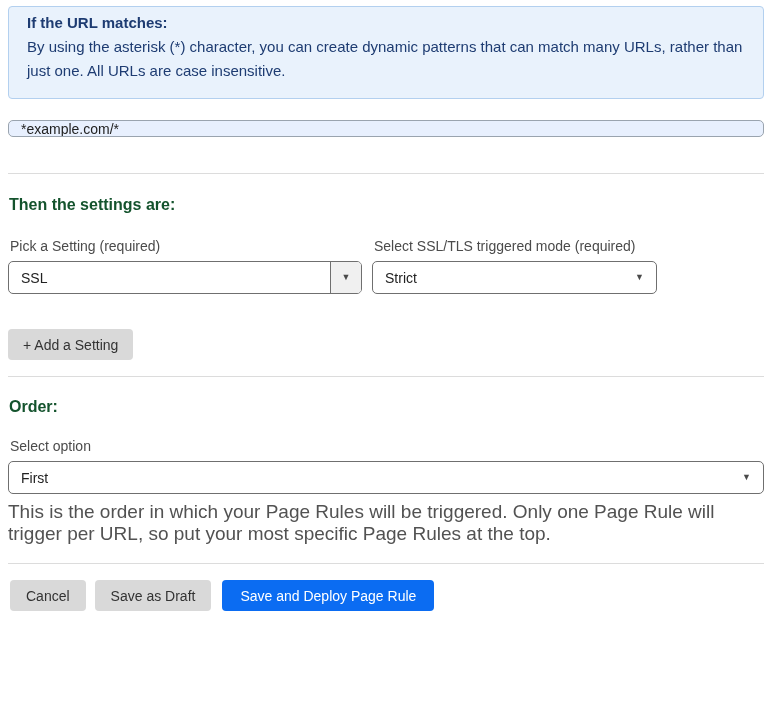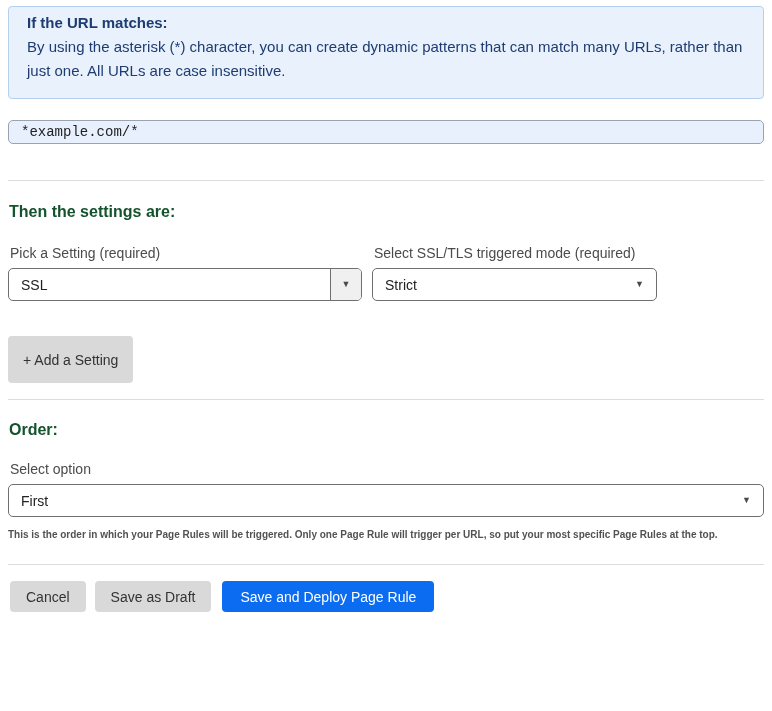--- a/index.html
+++ b/index.html
@@ -42,28 +42,28 @@
 
   .field-label {
     font-size: 14px;
     color: #4b4b4b;
     margin: 0 0 7px 2px;
     display: block;
   }
 
   .url-input {
     width: 100%;
-    height: 24px;
+    height: 17px;
     background: #e8f0fe;
     border: 1px solid #9aa4af;
     border-radius: 5px;
     padding: 0 12px;
     font-size: 14px;
     color: #222;
-    font-family: Liberation Mono, monospace;
+    font-family: Liberation Sans, sans-serif;
     outline: none;
     display: block;
   }
 
   .divider {
     border: none;
     border-top: 1px solid #dcdcdc;
     margin: 0;
   }
   .divider-1 { margin-top: 36px; margin-bottom: 22px; }
@@ -110,37 +110,36 @@
     font-size: 9px;
     color: #4a4a4a;
     line-height: 1;
   }
 
   .add-setting-btn {
     margin-top: 35px;
     background: #d9d9d9;
     border: none;
     border-radius: 4px;
-    height: 47px;
+    height: 31px;
     padding: 0 15px;
     font-size: 14px;
     font-family: inherit;
     color: #333;
     cursor: pointer;
   }
 
   .order-select { width: 100%; }
 
   .help-text {
     margin-top: 7px;
-    font-size: 10px;
+    font-size: 19px;
     line-height: 22px;
     color: #525252;
     max-width: 748px;
-    font-weight: bold;
   }
 
   .footer-row {
     display: flex;
     gap: 9px;
     align-items: center;
     margin-left: 2px;
   }
   .btn {
     height: 31px;

